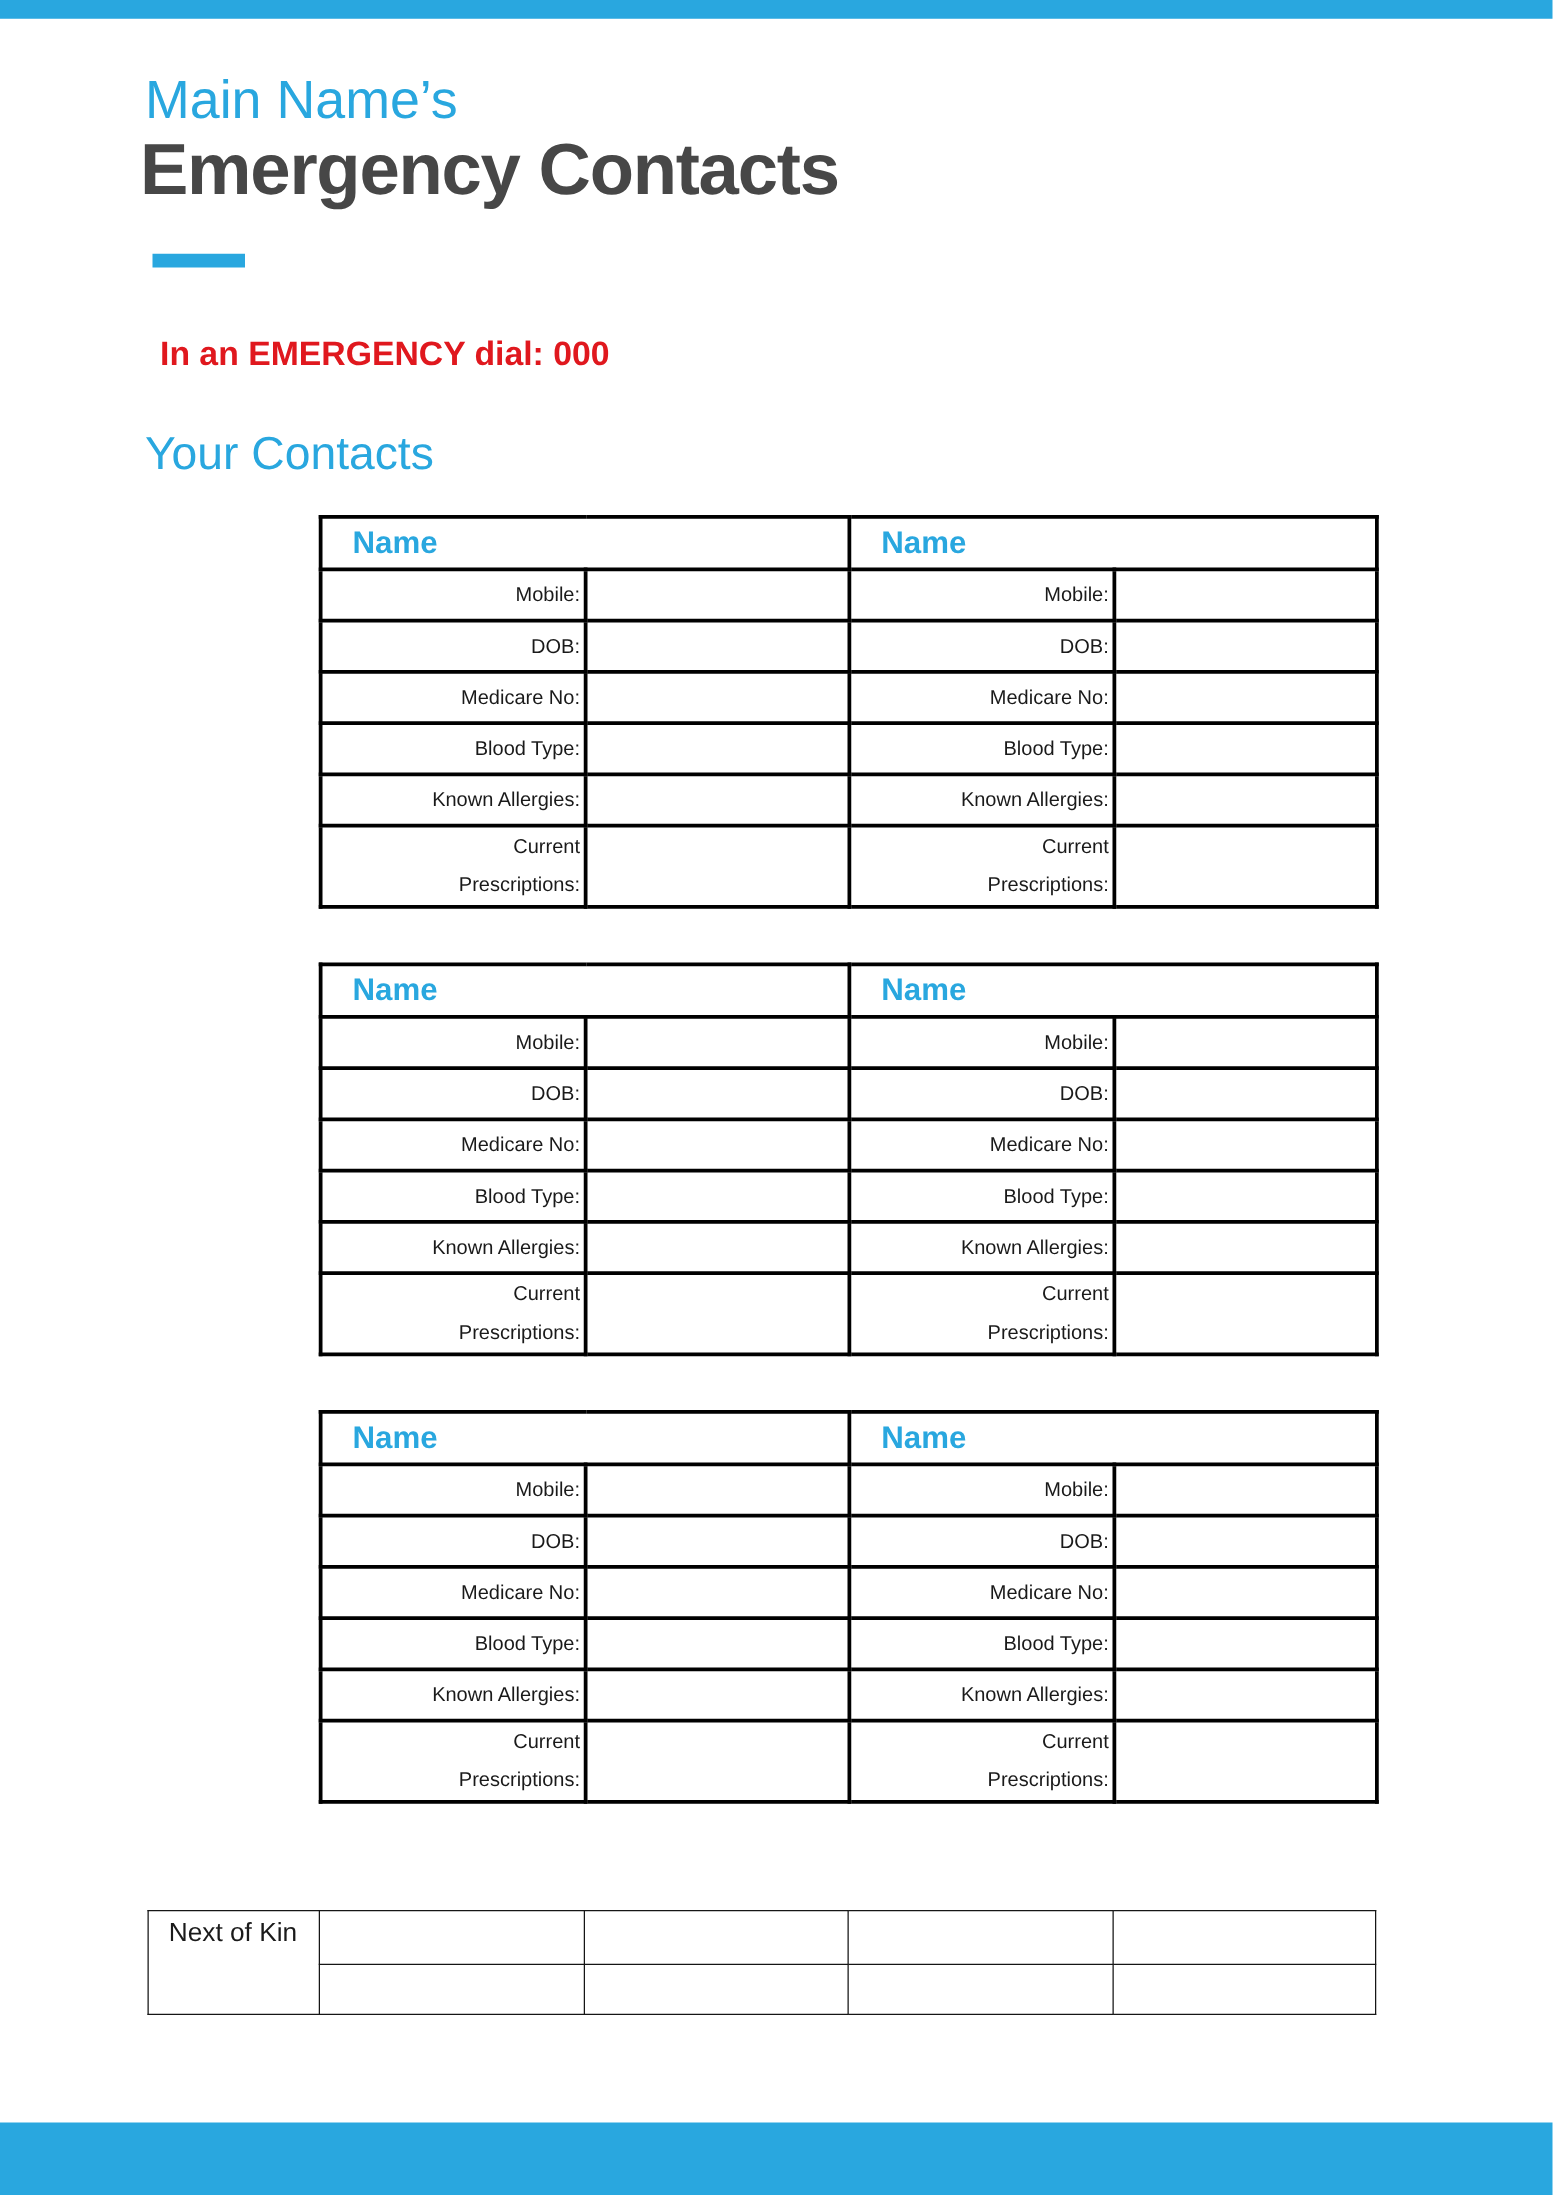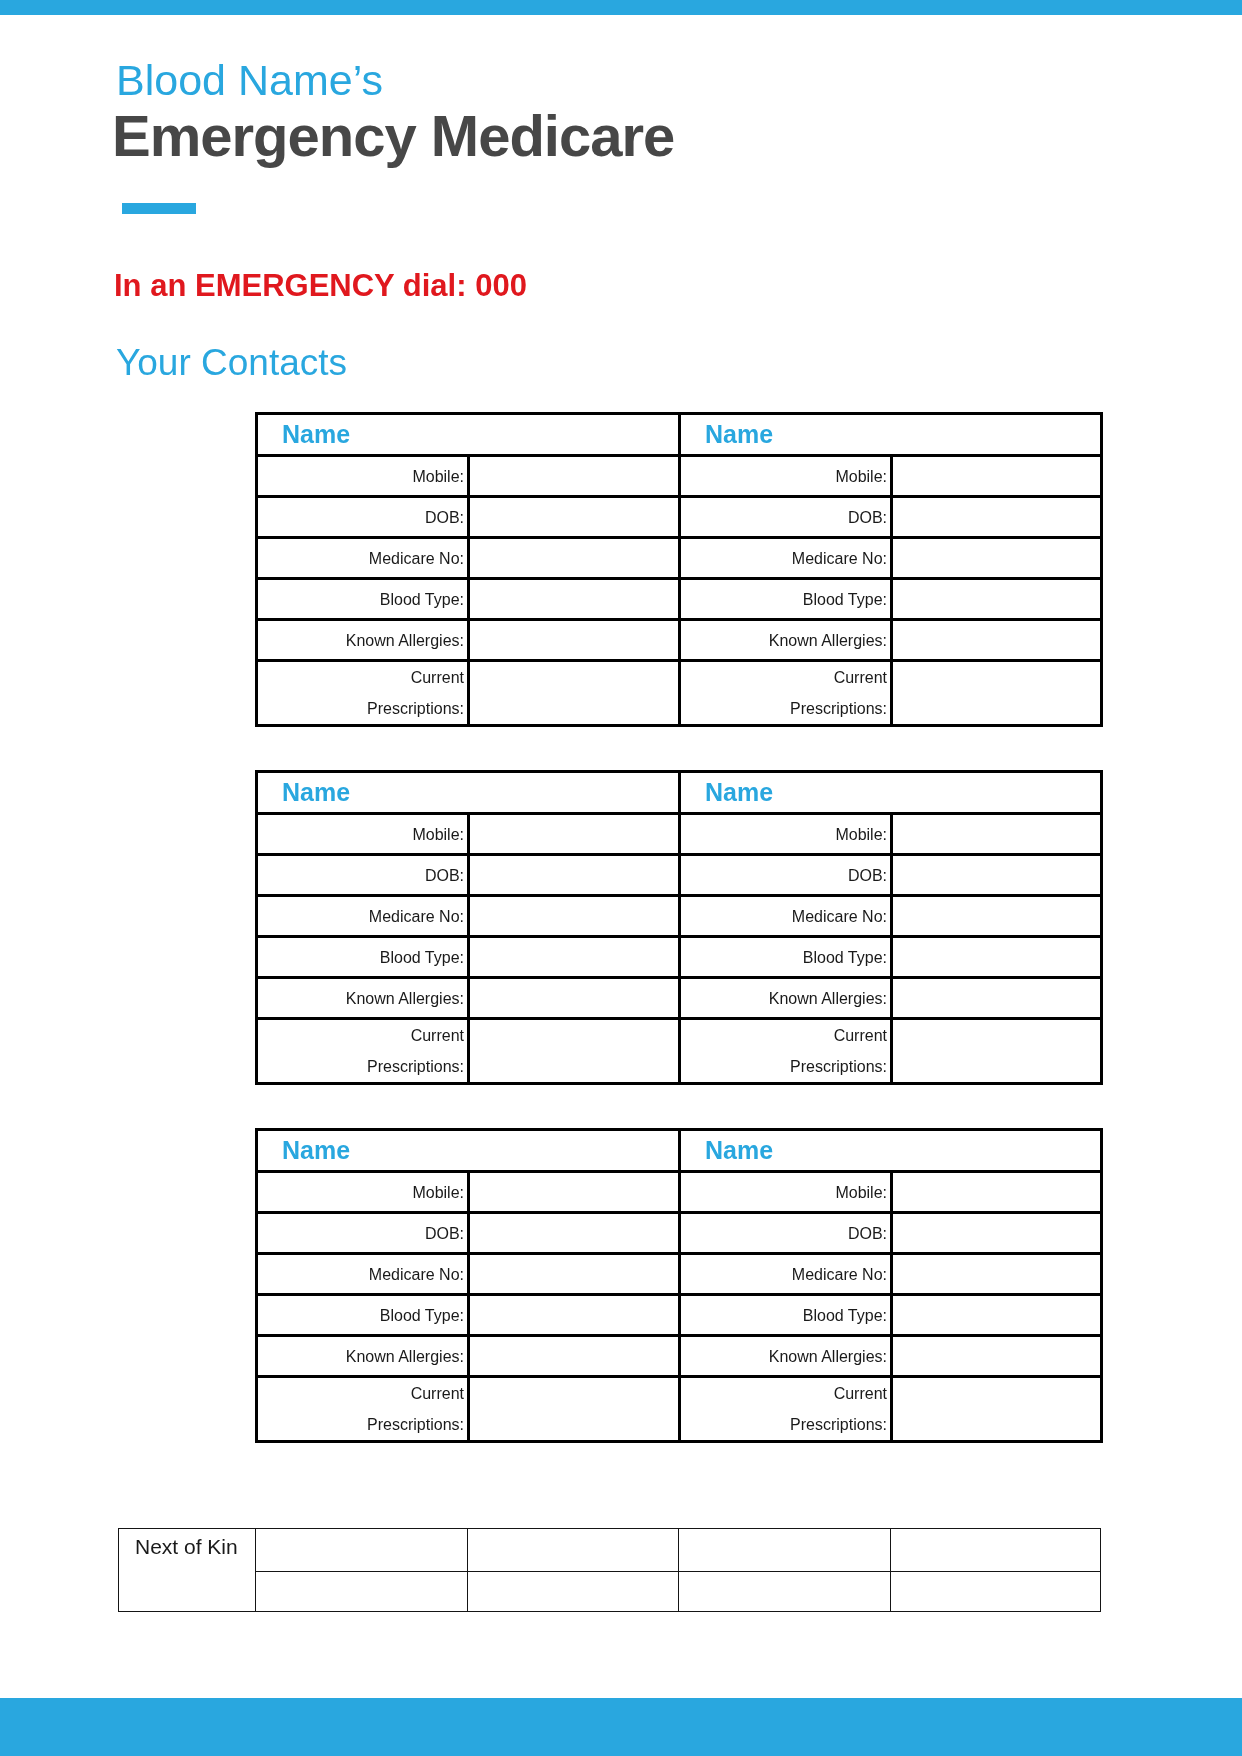--- a/index.html
+++ b/index.html
@@ -24,22 +24,22 @@
     font-size:43px;color:var(--blue);font-weight:normal;letter-spacing:0;
   }
   .doc-title{
     position:absolute;left:112px;top:102px;
     font-size:58px;font-weight:bold;color:var(--gray);letter-spacing:-1px;
   }
   .title-underline{
     position:absolute;left:122px;top:203px;width:74px;height:11px;background:var(--blue);
   }
   .emergency-line{
-    position:absolute;left:114px;top:268px;
-    font-size:31px;font-weight:bold;color:var(--red);
+    position:absolute;left:128px;top:268px;
+    font-size:27px;font-weight:bold;color:var(--red);
   }
   .section-heading{
     position:absolute;left:116px;top:342px;
     font-size:37px;font-weight:normal;color:var(--blue);
   }
 
   .tables-wrap{
     position:absolute;left:255px;top:412px;width:845px;
     display:flex;flex-direction:column;gap:43px;
   }
@@ -71,22 +71,22 @@
     vertical-align:top;text-align:left;padding:6px 0 0 16px;font-size:21px;color:var(--ink);
   }
   table.nok-table tr.r1 td{height:43px;}
   table.nok-table tr.r2 td{height:40px;}
 </style>
 </head>
 <body>
 
 <div class="accent-bar top"></div>
 
-<div class="title-prefix">Blood Name’s</div>
-<div class="doc-title">Emergency Medicare</div>
+<div class="title-prefix">Main Name’s</div>
+<div class="doc-title">Emergency Contacts</div>
 <div class="title-underline"></div>
 
 <div class="emergency-line">In an EMERGENCY dial: 000</div>
 
 <div class="section-heading">Your Contacts</div>
 
 <div class="tables-wrap">
     <table class="contact-table">
       <colgroup>
         <col style="width: 212px;">

